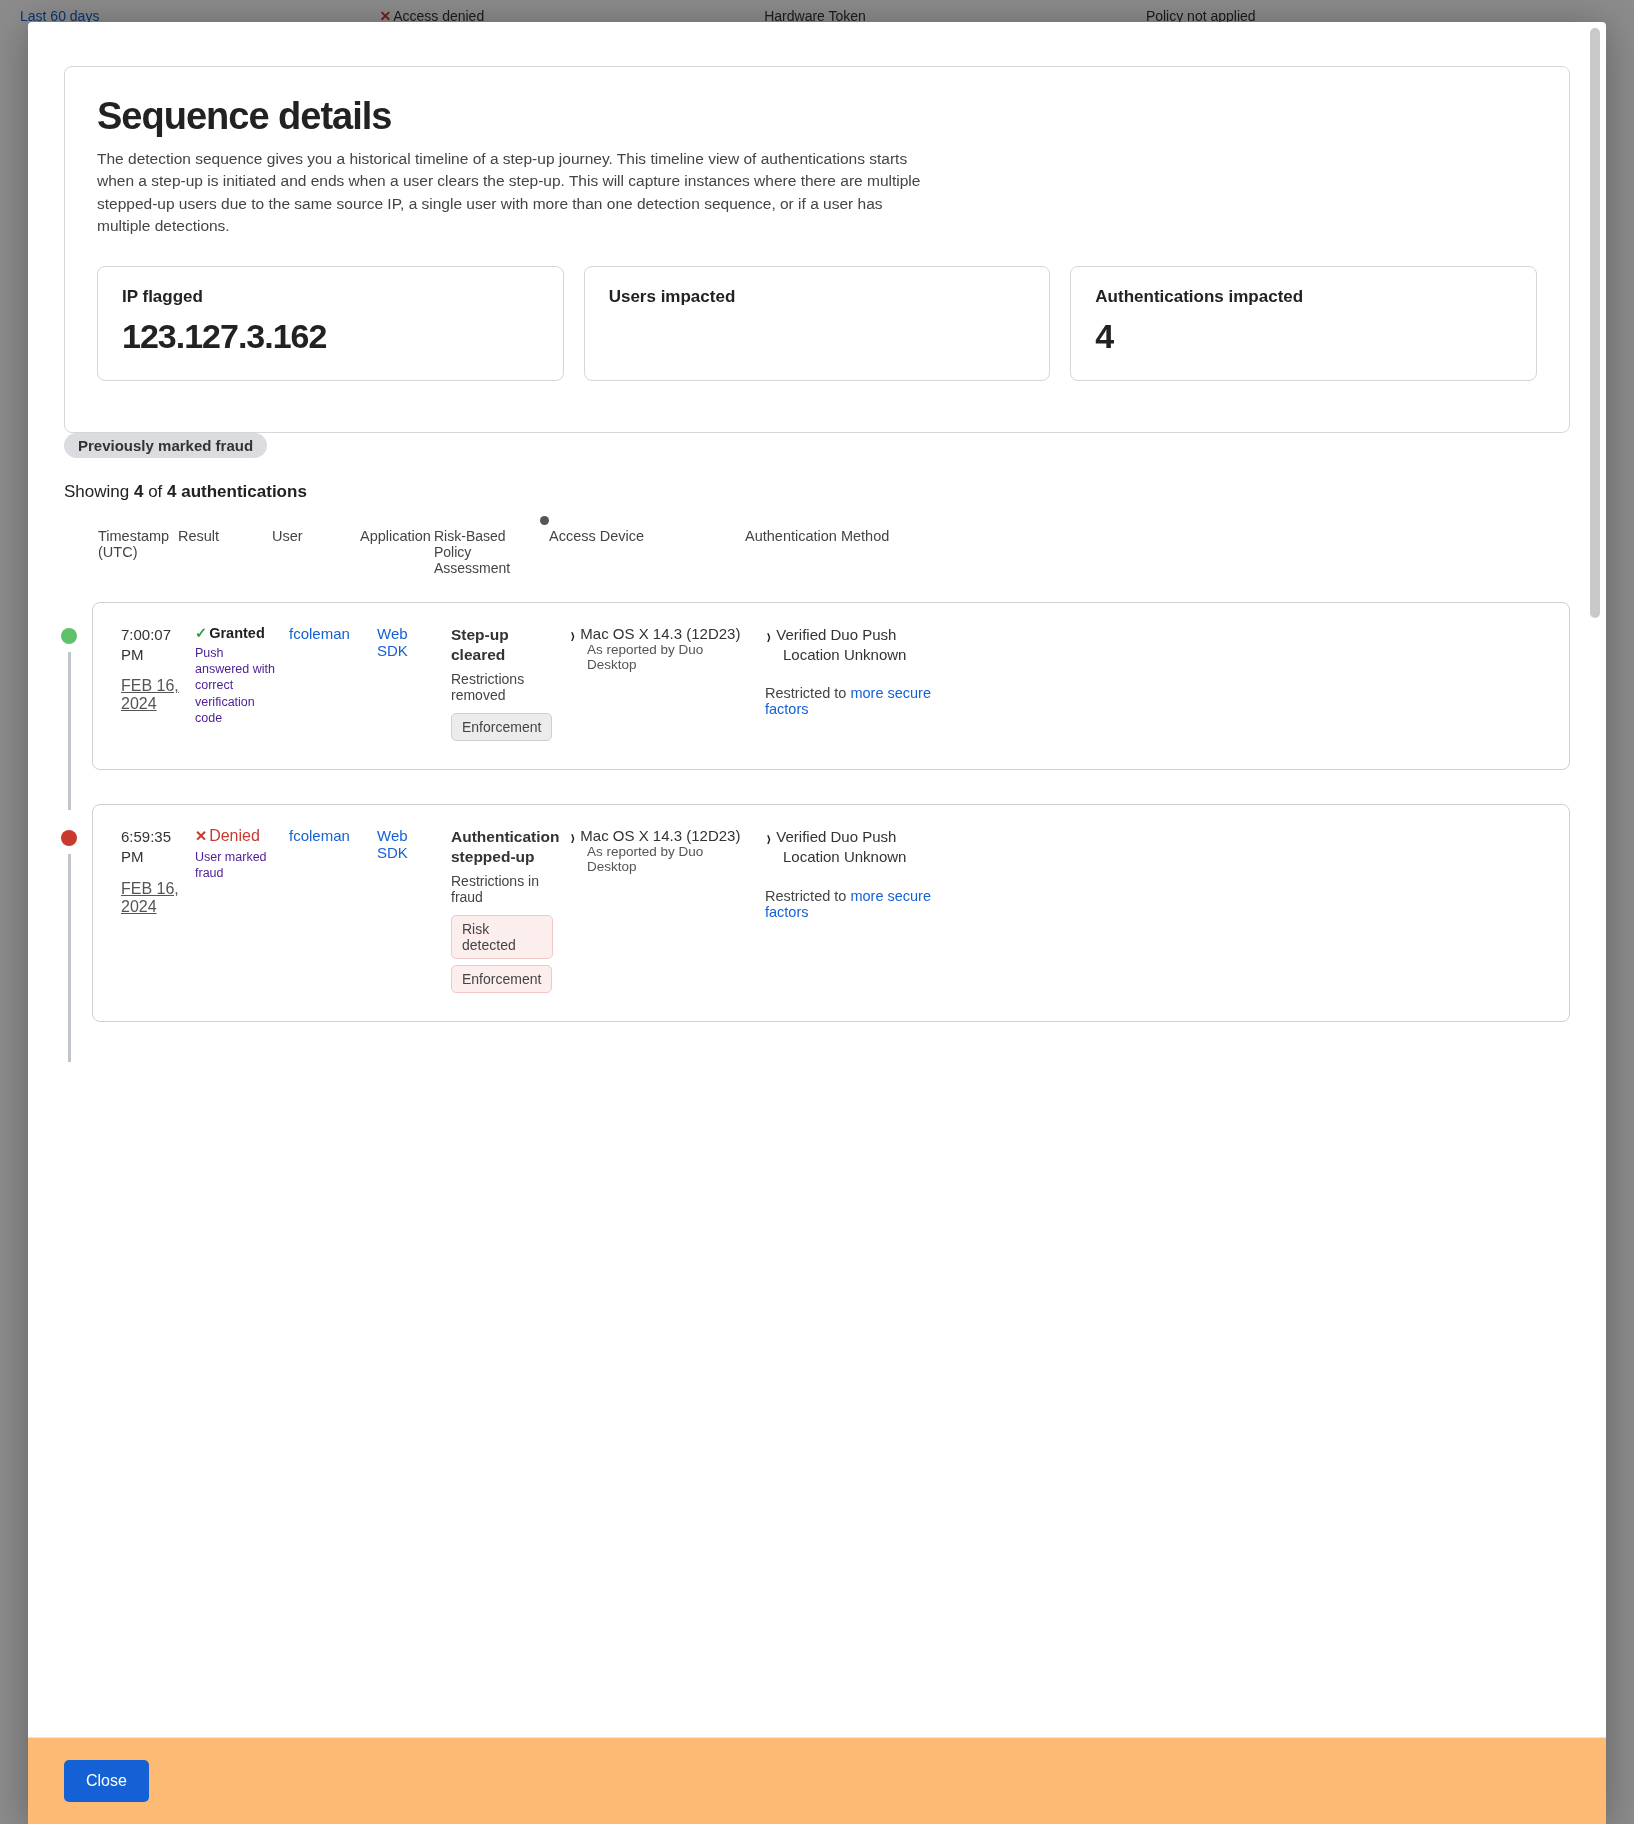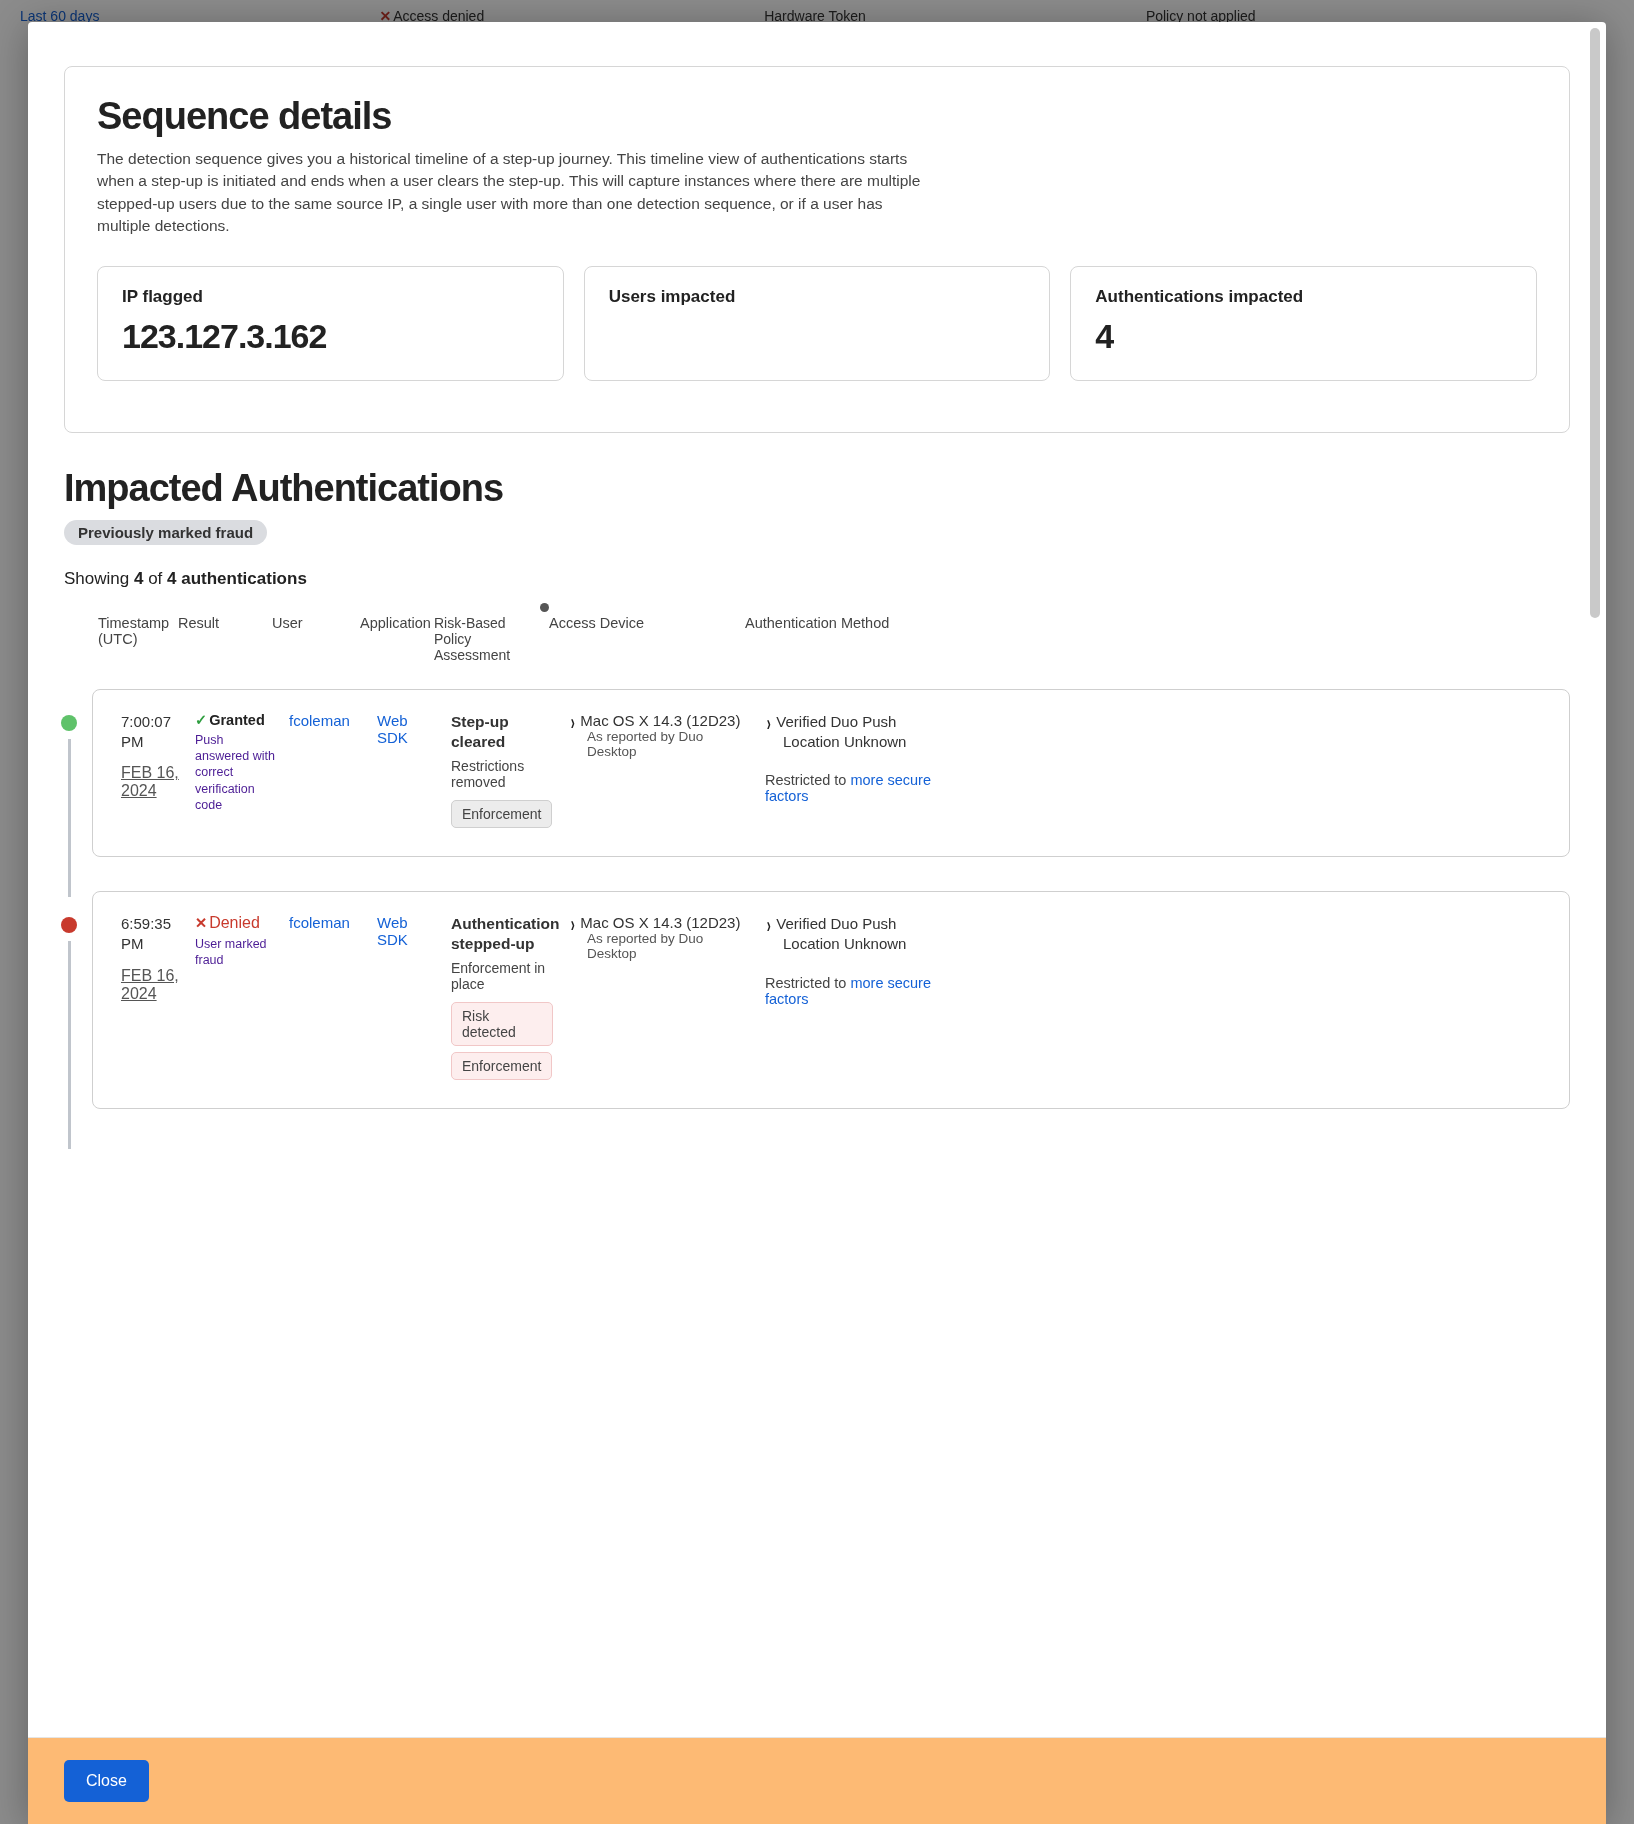--- a/index.html
+++ b/index.html
@@ -293,21 +293,20 @@
             <div class="stat">
               <div class="stat-label">Users impacted</div>
             </div>
             <div class="stat">
               <div class="stat-label">Authentications impacted</div>
               <div class="stat-value">4</div>
             </div>
           </div>
         </div>
 
-        <div class="impacted-title">Impacted Authentications</div>
         <span class="badge-gray">Previously marked fraud</span>
 
         <div class="showing">
           <span>Showing </span><b>4</b><span> of </span><b>4 authentications</b>
         </div>
 
         <div class="table-wrap">
           <div class="th-row">
             <div class="th"></div>
             <div class="th">Timestamp (UTC)</div>
@@ -360,21 +359,21 @@
                   <div class="time-main">6:59:35 PM</div>
                   <div class="date-sub">FEB 16, 2024</div>
                 </div>
                 <div class="cell">
                   <div><span class="xmark">✕</span><span class="result-denied">Denied</span></div>
                     <div class="sub">User marked fraud</div>
                 </div>
                 <div class="cell"><span class="link">fcoleman</span></div>
                 <div class="cell"><span class="link">Web SDK</span></div>
                 <div class="cell"><div class="risk-title">Authentication stepped-up</div>
-                  <div class="risk-sub">Enforcement in place</div>
+                  <div class="risk-sub">Restrictions in fraud</div>
                   <div class="tag risk-red">Risk detected</div><div class="tag enf-red">Enforcement</div></div>
                 <div class="cell">
                   <div><span class="chev">›</span><span class="device-line">Mac OS X 14.3 (12D23)</span></div>
                   <div class="device-sub" style="margin-left:18px">As reported by Duo Desktop</div>
                 </div>
                 <div class="cell">
                   <div><span class="chev">›</span><span class="auth-method">Verified Duo Push</span></div>
                   <div class="auth-method" style="margin-left:18px">Location Unknown</div>
                   <div class="restrict-block">Restricted to <span class="link">more secure factors</span></div>
                 </div>

